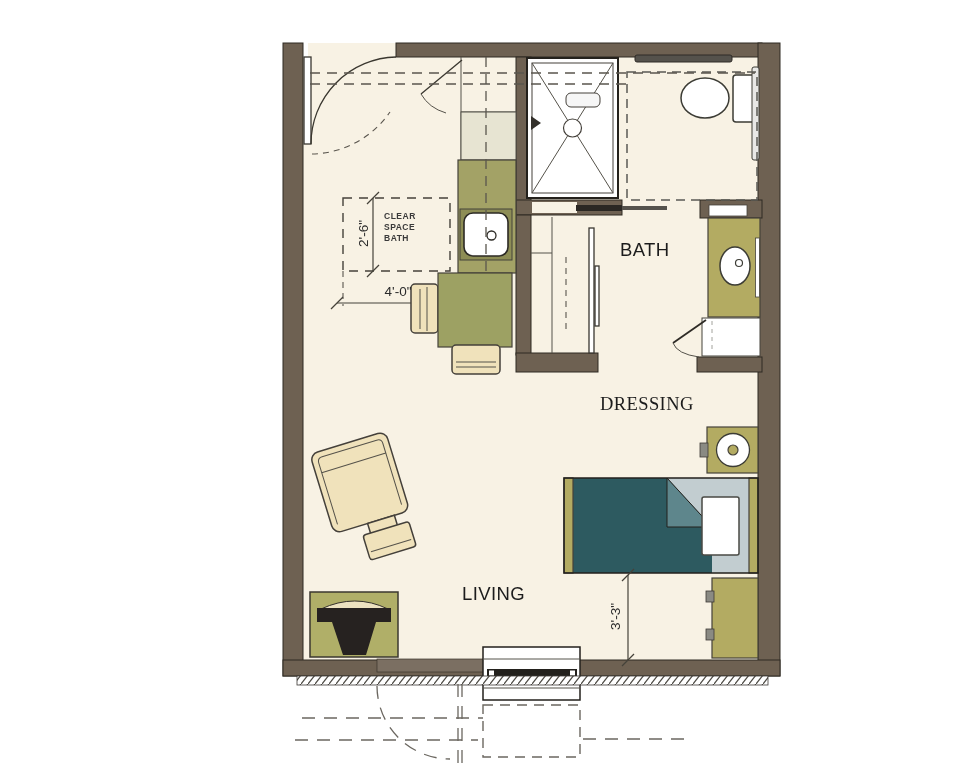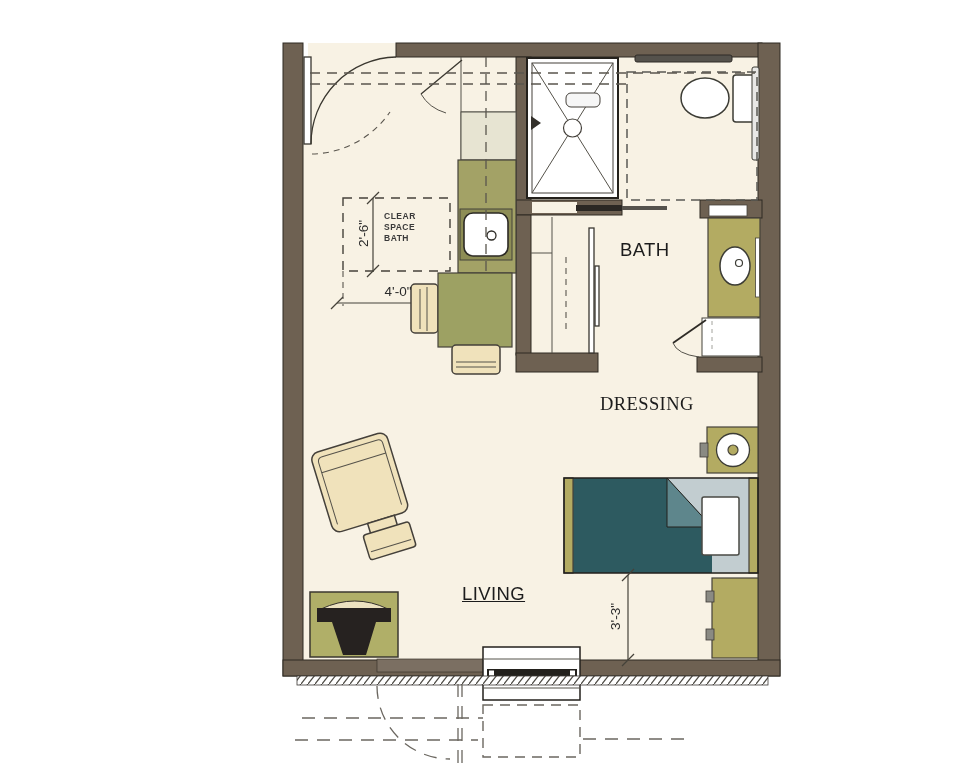--- a/index.html
+++ b/index.html
@@ -216,21 +216,21 @@
       <path class="dash-out" d="M458,684 V766 M462,684 V766"></path>
       <rect x="483" y="705" width="97" height="52" fill="none" stroke="#6b6760" stroke-width="1.4" stroke-dasharray="10 7"></rect>
       <path class="dash-out" d="M302,718 H483"></path>
       <path class="dash-out" d="M295,740 H478"></path>
       <path class="dash-out" d="M583,739 H690"></path>
     </g>
   </svg>
 
   <div class="room-label" style="left:620px;top:239px;text-align:center;">BATH</div>
   <div class="room-label" style="left:600px;top:394px;font-family:Liberation Serif, serif;">DRESSING</div>
-  <div class="room-label" style="left:462px;top:583px;text-decoration:underline;">LIVING</div>
+  <div class="room-label" style="left:462px;top:583px;">LIVING</div>
 
   <div class="cfs" style="left:384px;top:211px;">
     <div>CLEAR</div>
     <div>SPACE</div>
     <div>BATH</div>
   </div>
 
   <div class="dim-label rot" style="left:342px;top:226px;width:42px;">2'-6"</div>
   <div class="dim-label" style="left:373px;top:284px;width:50px;">4'-0"</div>
   <div class="dim-label rot" style="left:594px;top:609px;width:42px;">3'-3"</div>

